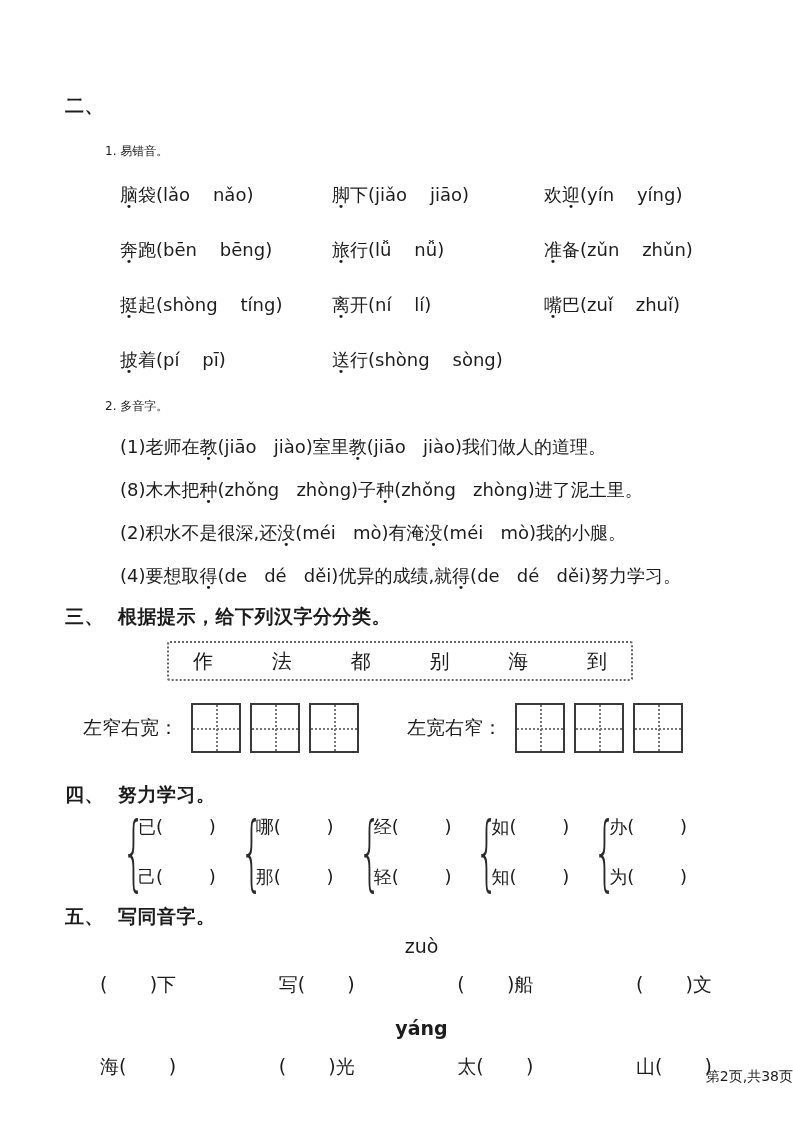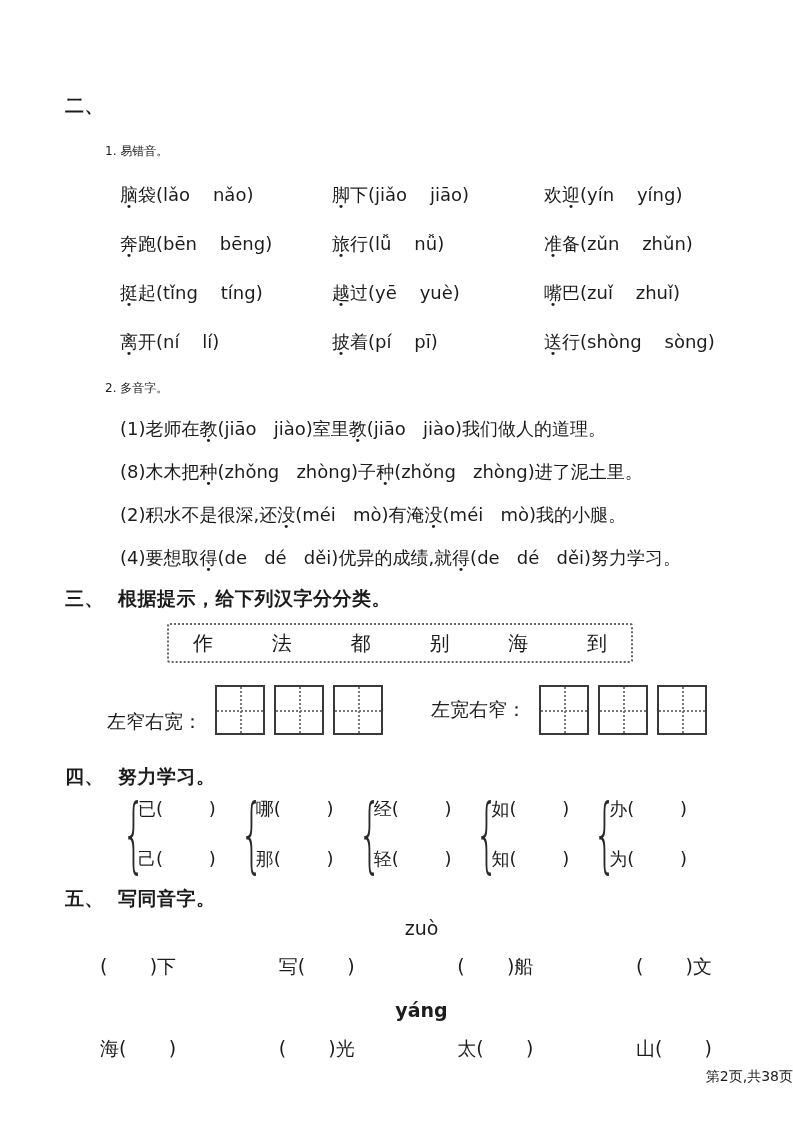--- a/index.html
+++ b/index.html
@@ -19,21 +19,21 @@
     font-size:19px; font-weight:bold; letter-spacing:0.5px;
     line-height:26px; display:flex;
   }
   .sec-head .num { margin-right:14px; }
   .sub-head { font-size:12px; line-height:26px; margin-top:20px; margin-left:40px; }
 
   
   .py-grid {
     margin-left:55px; margin-top:18px;
     display:grid; grid-template-columns:212px 212px 1fr;
-    row-gap:23px; font-size:18px; line-height:26px;
+    row-gap:29px; font-size:18px; line-height:26px;
   }
   .py-grid > div { white-space:pre; }
 
   .sentences { margin-left:55px; margin-top:6px; font-size:18px; }
   .sentence { line-height:43px; white-space:pre; }
 
   .dotted { position:relative; }
   .dotted::after {
     content:"•"; position:absolute; left:50%; bottom:-0.62em;
     transform:translateX(-50%); font-size:11px; line-height:1;
@@ -42,21 +42,21 @@
   
   .sec3-head { margin-top:6px; }
   .charbox {
     margin-left:102px; margin-top:12px;
     width:466px; box-sizing:border-box;
     border:2px dotted #666; border-radius:3px;
     padding:5px 24px;
     display:flex; justify-content:space-between;
     font-size:20px; line-height:26px;
   }
-  .grid-row { margin-top:22px; margin-left:42px; display:flex; align-items:flex-end; }
+  .grid-row { margin-top:22px; margin-left:18px; display:flex; align-items:center; }
   .grid-label { font-size:19px; margin-right:4px; }
   .tian {
     width:50px; height:50px; border:2px solid #3a3a3a; background:#fff;
     position:relative; margin-left:9px; box-sizing:border-box;
   }
   .tian::before {
     content:""; position:absolute; top:0; bottom:0; left:50%; width:0;
     border-left:2px dotted #777;
   }
   .tian::after {
@@ -107,24 +107,23 @@
 
   <div class="sub-head">1. 易错音。</div>
 
   <div class="py-grid">
     <div><span class="dotted">脑</span><span>袋(lǎo    nǎo)</span></div>
     <div><span class="dotted">脚</span><span>下(jiǎo    jiāo)</span></div>
     <div><span>欢</span><span class="dotted">迎</span><span>(yín    yíng)</span></div>
     <div><span class="dotted">奔</span><span>跑(bēn    bēng)</span></div>
     <div><span class="dotted">旅</span><span>行(lǚ    nǚ)</span></div>
     <div><span class="dotted">准</span><span>备(zǔn    zhǔn)</span></div>
-    <div><span class="dotted">挺</span><span>起(tǐng    tíng)</span></div>
-    <div><span class="dotted">越</span><span>过(yē    yuè)</span></div>
+    <div><span class="dotted">挺</span><span>起(shòng    tíng)</span></div>
+    <div><span class="dotted">离</span><span>开(ní    lí)</span></div>
     <div><span class="dotted">嘴</span><span>巴(zuǐ    zhuǐ)</span></div>
-    <div><span class="dotted">离</span><span>开(ní    lí)</span></div>
     <div><span class="dotted">披</span><span>着(pí    pī)</span></div>
     <div><span class="dotted">送</span><span>行(shòng    sòng)</span></div>
   </div>
 
   <div class="sub-head">2. 多音字。</div>
 
   <div class="sentences">
     <div class="sentence"><span>(1)老师在</span><span class="dotted">教</span><span>(jiāo   jiào)室里</span><span class="dotted">教</span><span>(jiāo   jiào)我们做人的道理。</span></div>
     <div class="sentence"><span>(8)木木把</span><span class="dotted">种</span><span>(zhǒng   zhòng)子</span><span class="dotted">种</span><span>(zhǒng   zhòng)进了泥土里。</span></div>
     <div class="sentence"><span>(2)积水不是很深,还</span><span class="dotted">没</span><span>(méi   mò)有淹</span><span class="dotted">没</span><span>(méi   mò)我的小腿。</span></div>

